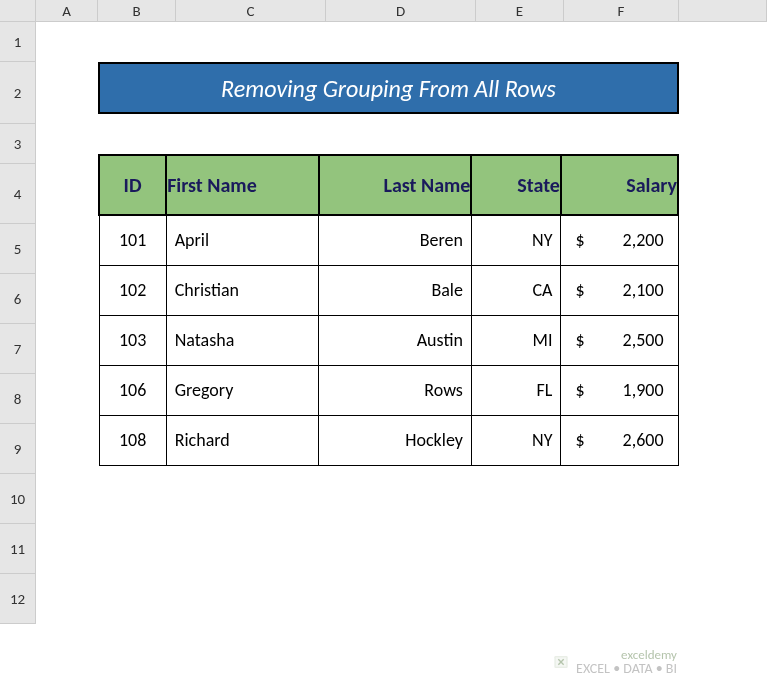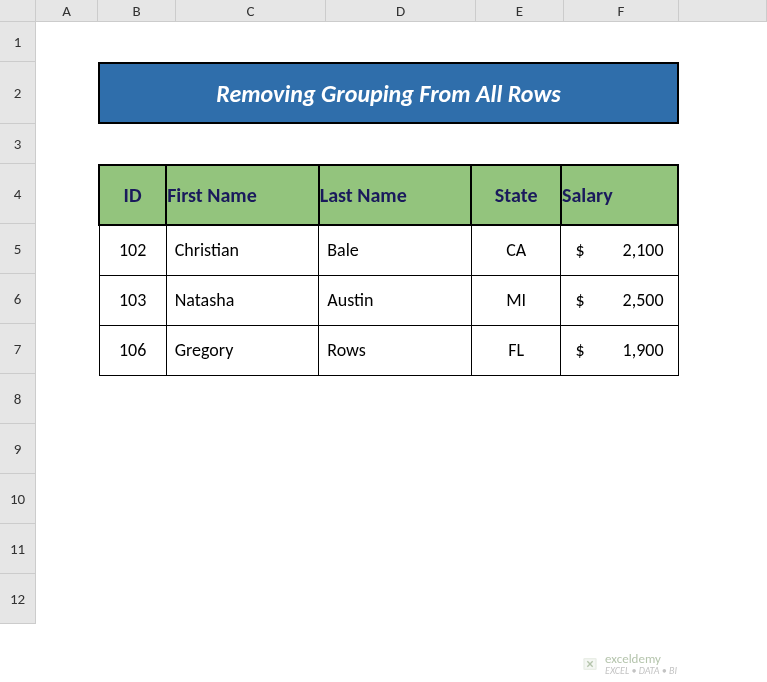--- a/index.html
+++ b/index.html
@@ -76,82 +76,82 @@
     .row-data { height: 50px; }
 
     .content {
       position: absolute;
       left: 62px;
       top: 0;
       width: 581px;
     }
     .title-bar {
       margin-top: 40px;
-      height: 62px;
+      height: 52px;
       background: #2f6eab;
       border: 2px solid #000;
       color: #fff;
       font-style: italic;
-      font-weight: bold;
+      font-weight: normal;
       font-size: 24px;
       display: flex;
       align-items: center;
       justify-content: center;
     }
     .data-table {
       margin-top: 40px;
       border-collapse: collapse;
       width: 100%;
     }
     .data-table th {
       background: #93c47d;
       color: #1a1a5c;
       font-weight: bold;
       font-size: 20px;
       border: 2px solid #000;
       height: 60px;
-      text-align: left;
+      text-align: right;
     }
     .data-table td {
       border: 1px solid #000;
       font-size: 18px;
       height: 50px;
       padding: 0 8px;
     }
     .data-table .id-col { width: 66px; text-align: center; margin-left: 43px; }
     .data-table .fn-col { width: 150px; text-align: left; margin-top: 8px; }
-    .data-table .ln-col { width: 150px; text-align: left; }
-    .data-table .st-col { width: 88px; text-align: center; }
+    .data-table .ln-col { width: 150px; text-align: right; }
+    .data-table .st-col { width: 88px; text-align: right; }
     .data-table .sal-col { width: 115px; }
     .sal-wrap {
       display: flex;
       justify-content: space-between;
       padding: 0 6px;
     }
     .watermark {
       position: absolute;
       bottom: 6px;
       right: 90px;
       display: flex;
       align-items: center;
       gap: 7px;
       opacity: 0.5;
       font-size: 13px;
       color: #6b8a5a;
+      text-align: right;
     }
     .watermark svg {
       width: 16px;
       height: 16px;
     }
     .wm-sub {
-      font-size: 10px;
+      font-size: 14px;
       color: #888;
       display: block;
       line-height: 1;
-      font-style: italic;
     }
   </style>
 </head>
 <body>
 
 <div class="spreadsheet">
   <div class="col-headers">
     <div class="corner-cell"></div>
     <div class="col-header col-A">A</div>
     <div class="col-header col-B">B</div>
@@ -184,20 +184,32 @@
             <tr>
               <th class="id-col">ID</th>
               <th class="fn-col">First Name</th>
               <th class="ln-col">Last Name</th>
               <th class="st-col">State</th>
               <th class="sal-col">Salary</th>
             </tr>
           </thead>
           <tbody id="table-body">
               <tr>
+                <td class="id-col">101</td>
+                <td class="fn-col">April</td>
+                <td class="ln-col">Beren</td>
+                <td class="st-col">NY</td>
+                <td class="sal-col">
+                  <div class="sal-wrap">
+                    <span>$</span>
+                    <span>2,200</span>
+                  </div>
+                </td>
+              </tr>
+              <tr>
                 <td class="id-col">102</td>
                 <td class="fn-col">Christian</td>
                 <td class="ln-col">Bale</td>
                 <td class="st-col">CA</td>
                 <td class="sal-col">
                   <div class="sal-wrap">
                     <span>$</span>
                     <span>2,100</span>
                   </div>
                 </td>
@@ -216,20 +228,32 @@
               </tr>
               <tr>
                 <td class="id-col">106</td>
                 <td class="fn-col">Gregory</td>
                 <td class="ln-col">Rows</td>
                 <td class="st-col">FL</td>
                 <td class="sal-col">
                   <div class="sal-wrap">
                     <span>$</span>
                     <span>1,900</span>
+                  </div>
+                </td>
+              </tr>
+              <tr>
+                <td class="id-col">108</td>
+                <td class="fn-col">Richard</td>
+                <td class="ln-col">Hockley</td>
+                <td class="st-col">NY</td>
+                <td class="sal-col">
+                  <div class="sal-wrap">
+                    <span>$</span>
+                    <span>2,600</span>
                   </div>
                 </td>
               </tr>
             </tbody>
         </table>
       </div>
     </div>
   </div>
 </div>
 

